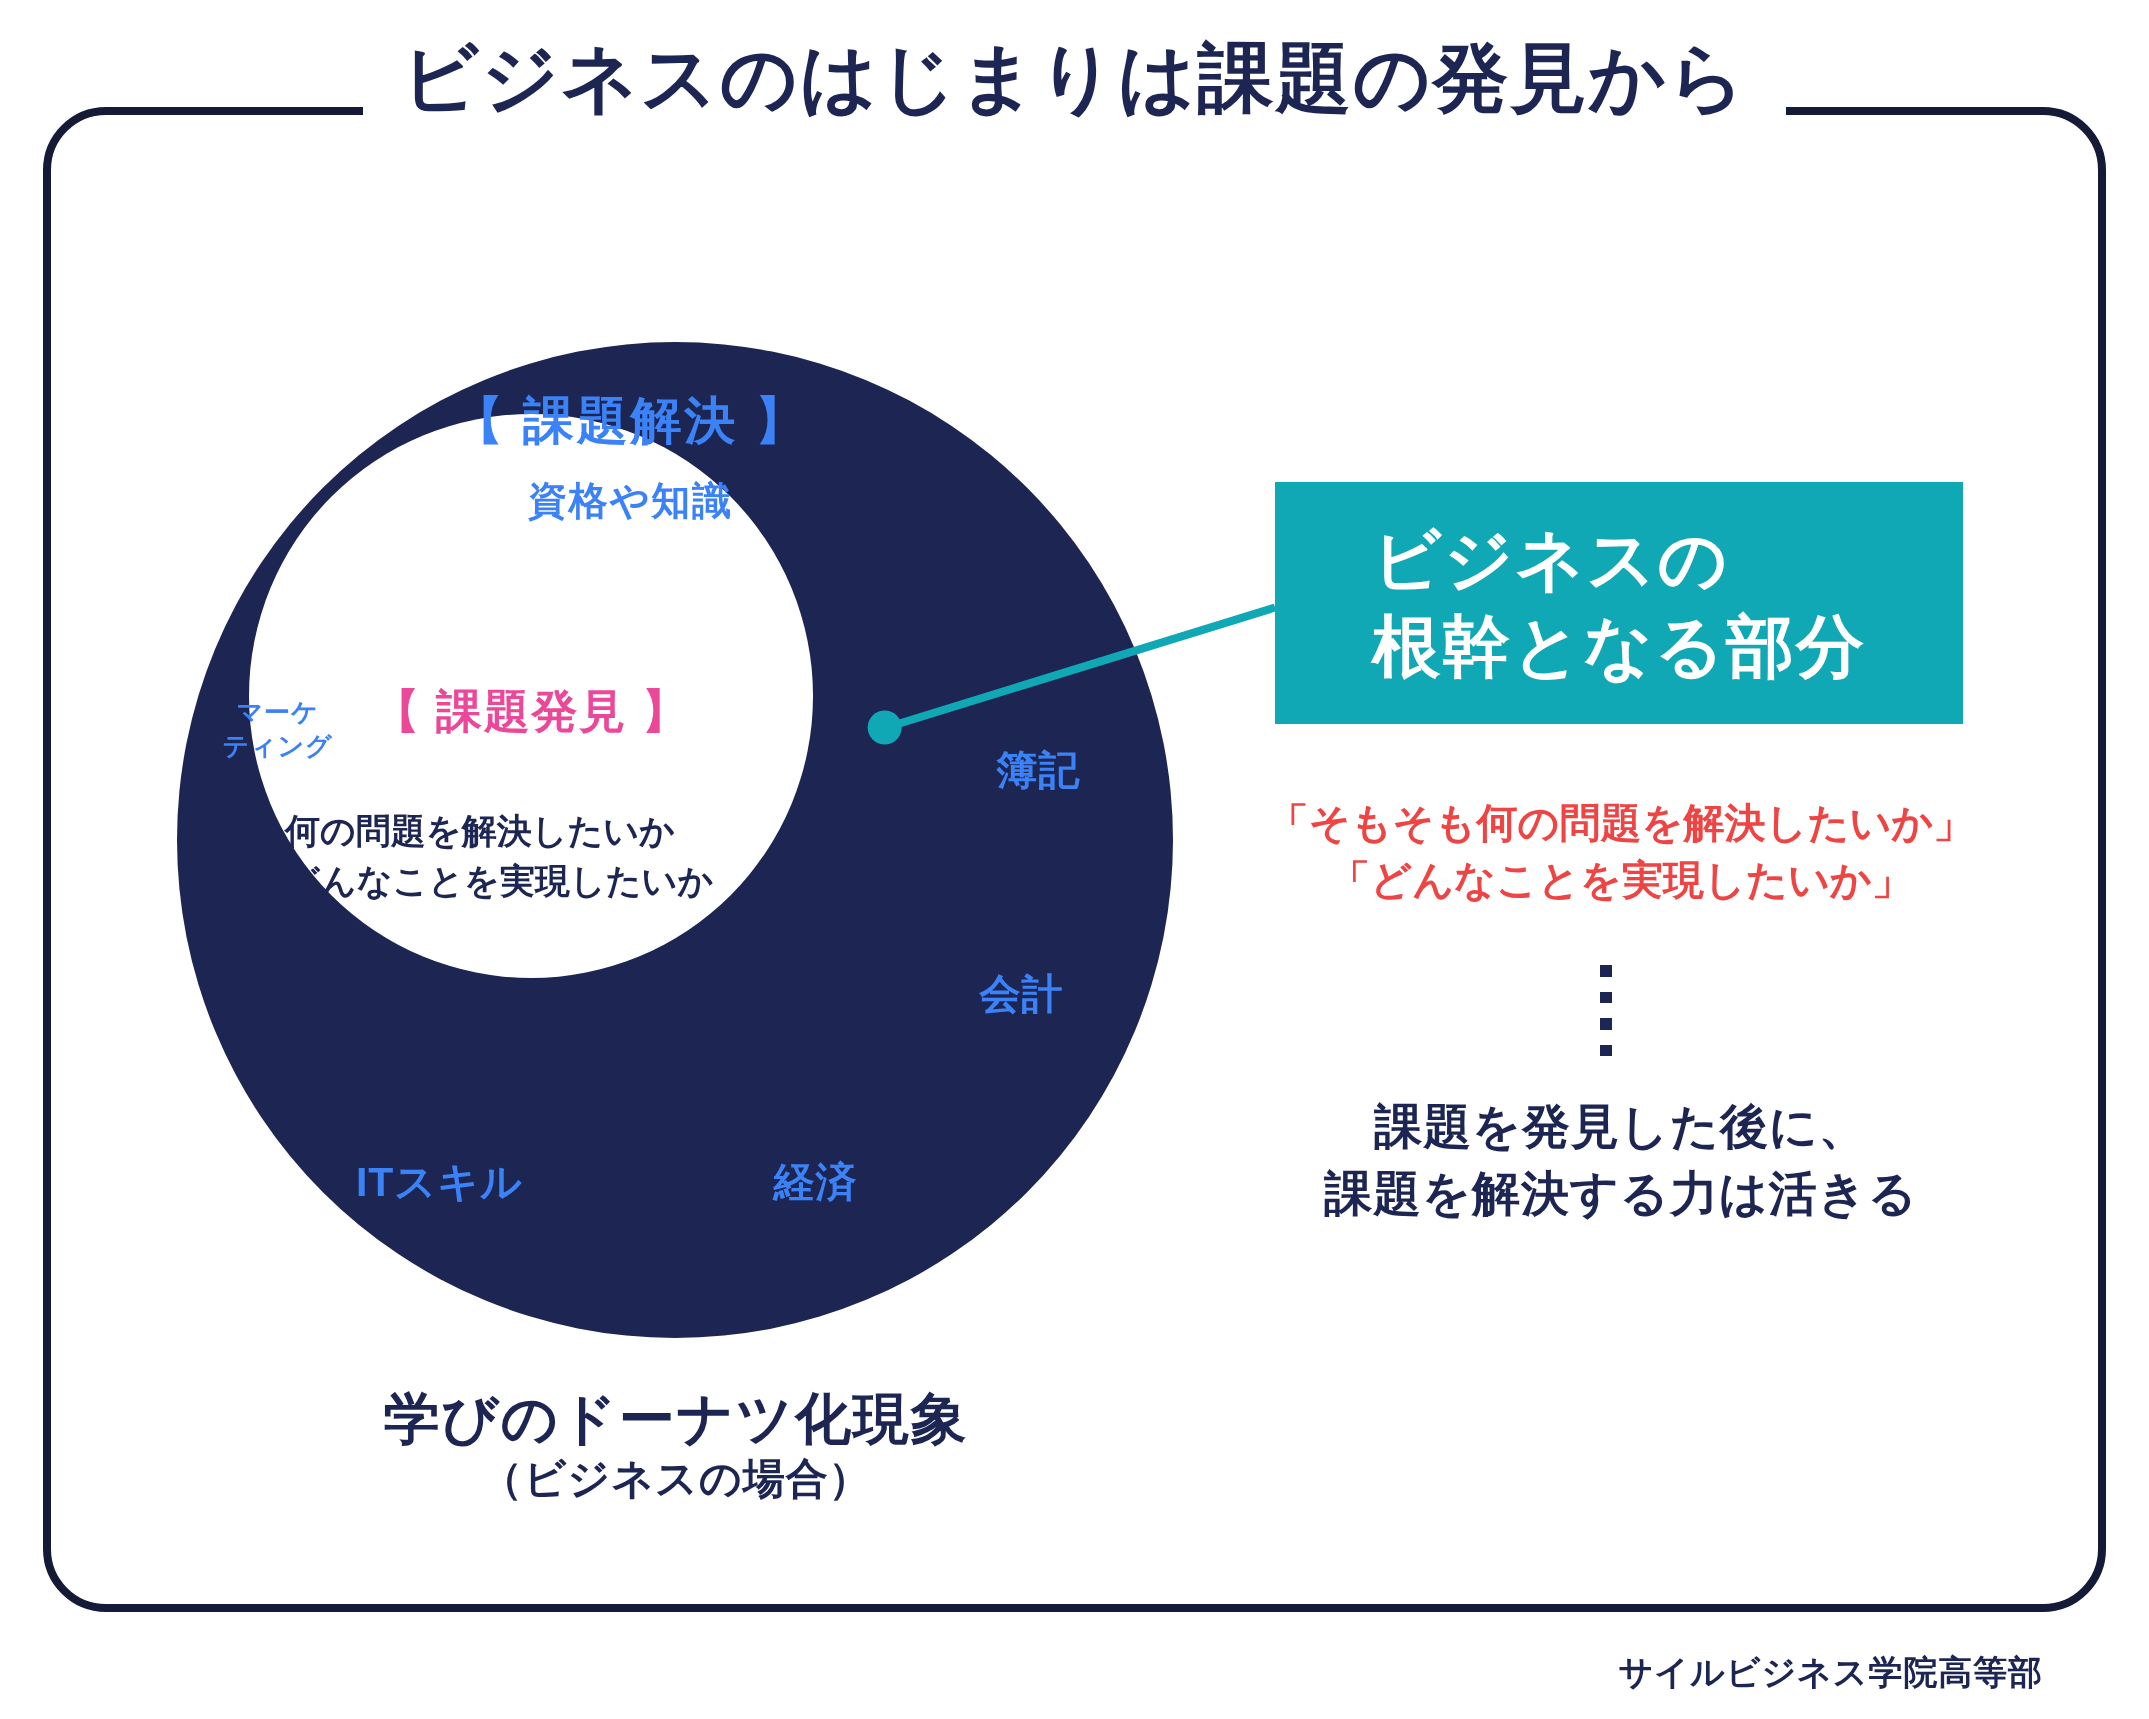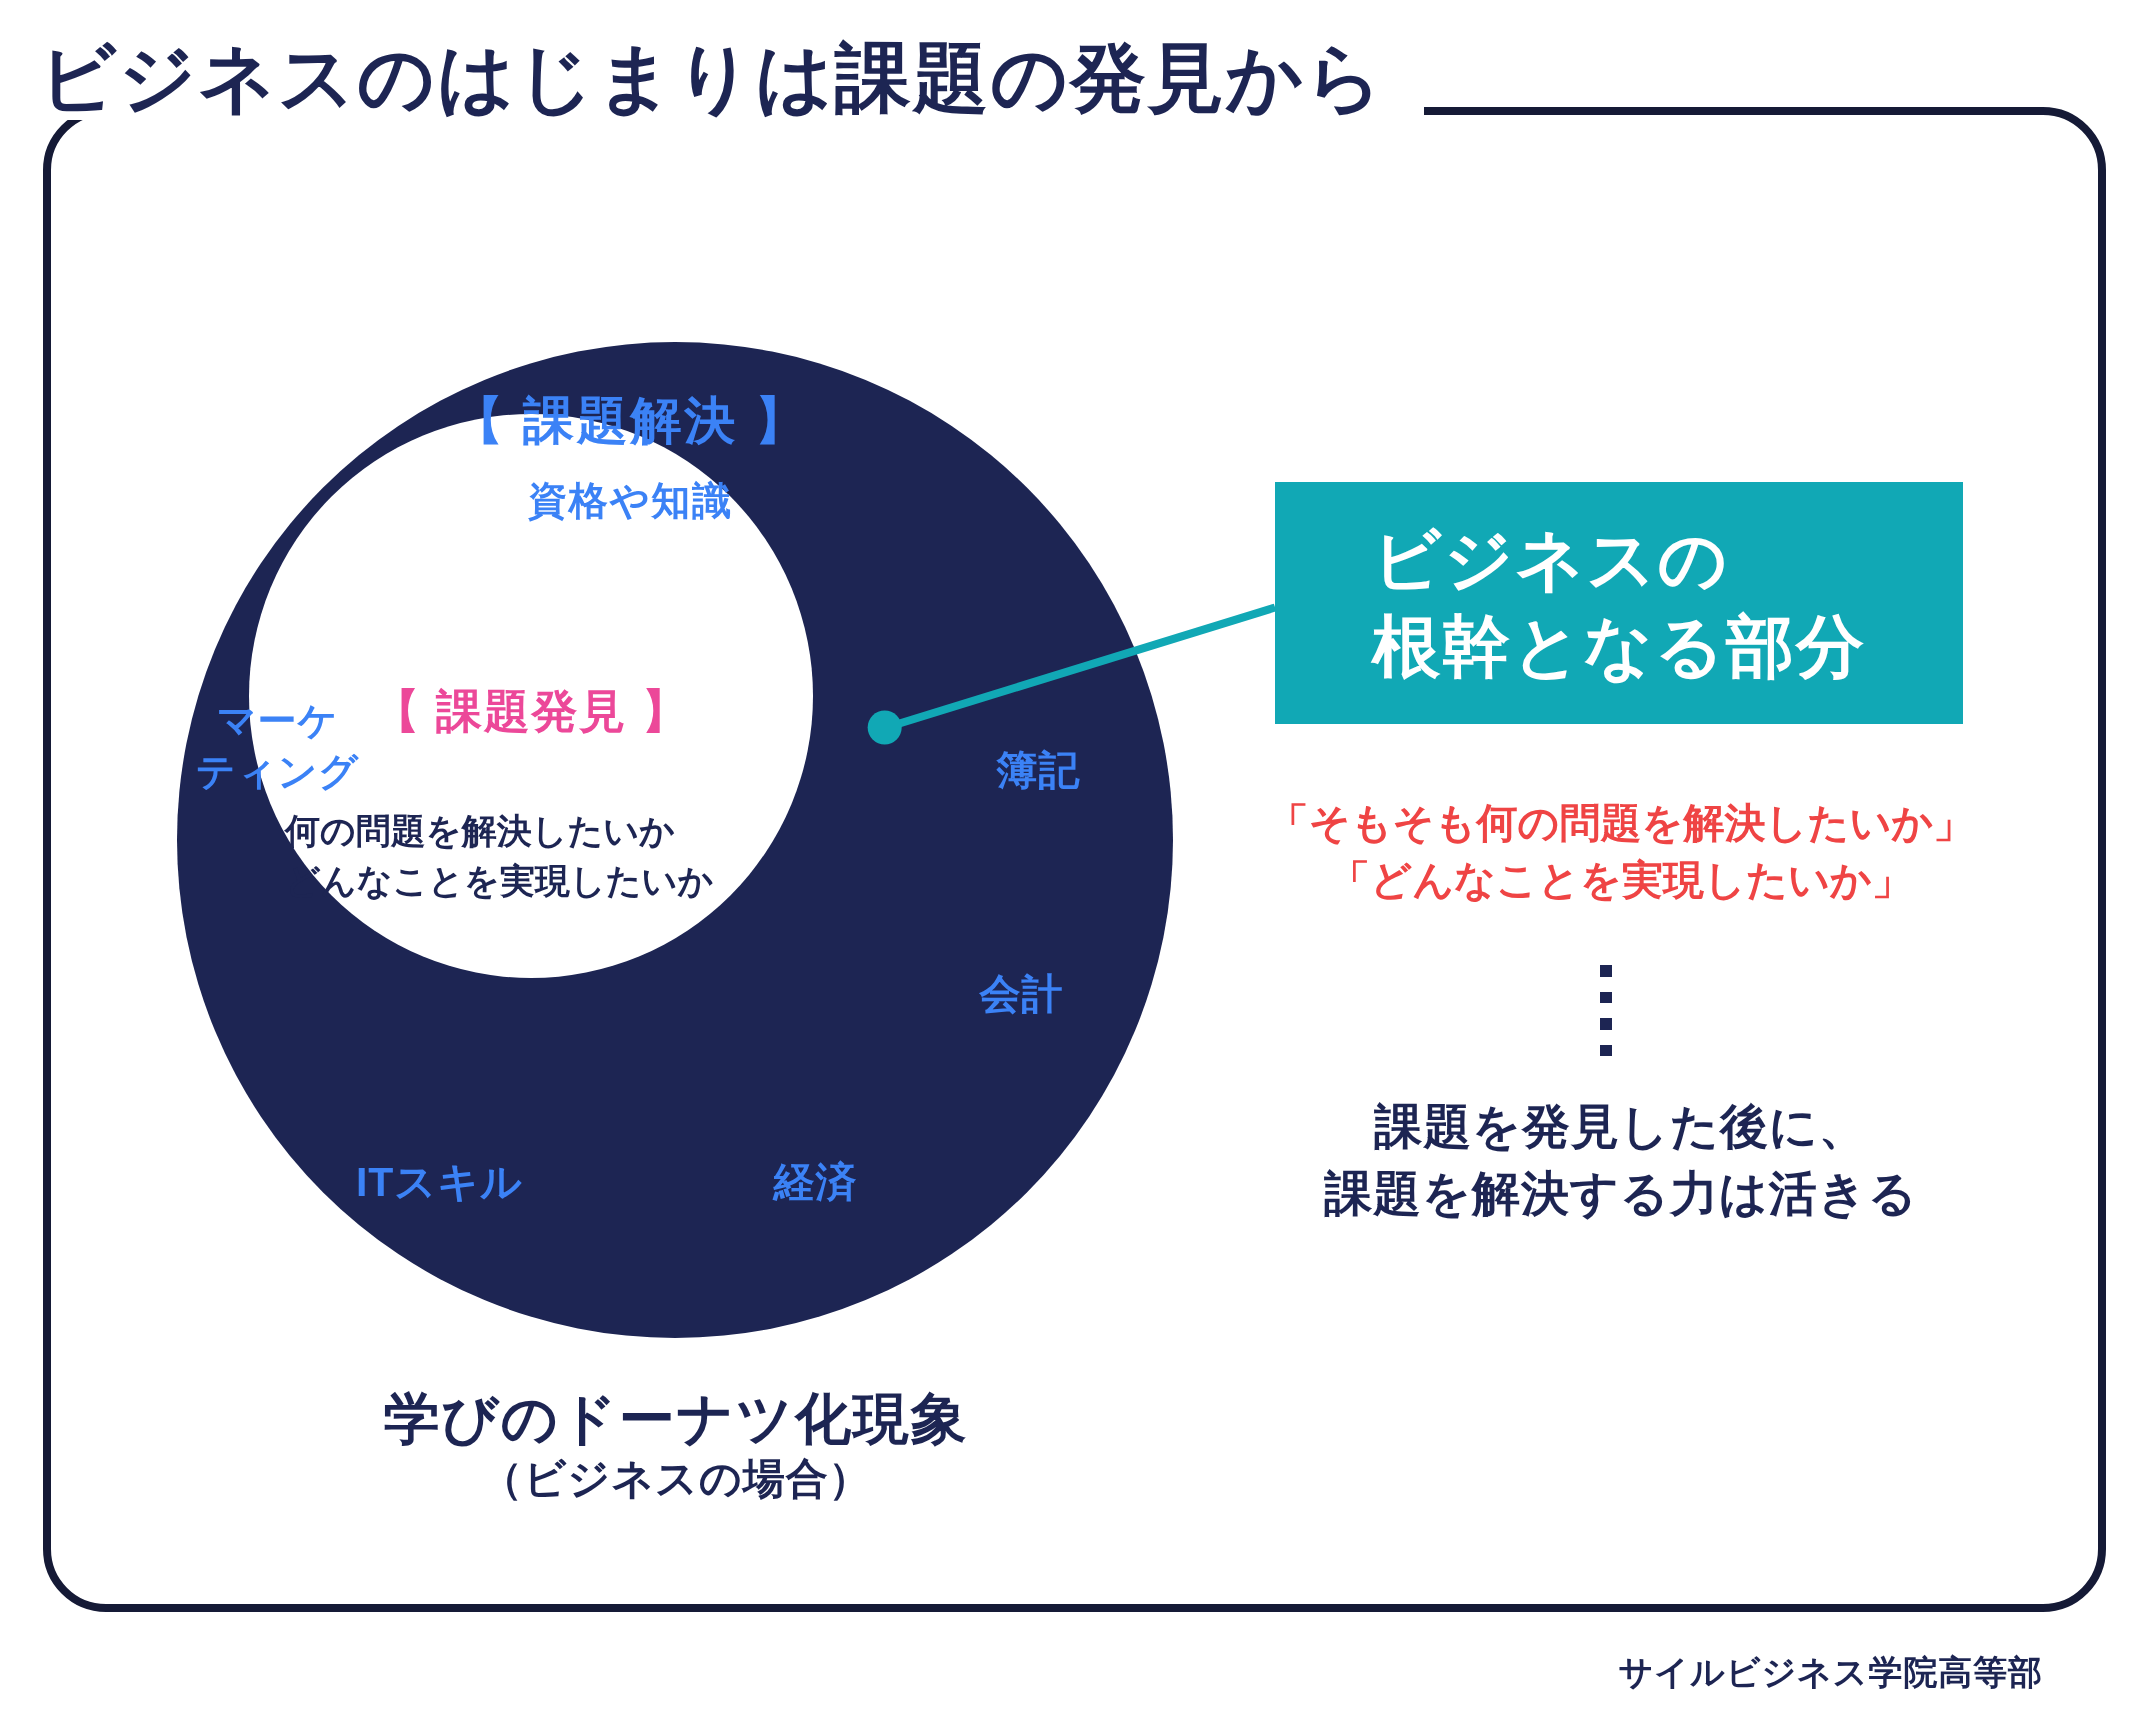--- a/index.html
+++ b/index.html
@@ -27,20 +27,21 @@
     border: 8px solid #151a36;
     border-radius: 63px;
   }
 
   
   #title-wrap {
     position: absolute;
     left: 0;
     top: 36px;
     width: 2149px;
+    text-align: center;
     z-index: 6;
   }
   #title-inner {
     display: inline-block;
     background: #ffffff;
     padding: 0 39px;
   }
   #title {
     font-size: 76px;
     font-weight: bold;
@@ -91,21 +92,21 @@
     top: 475px;
     width: 537px;
     font-size: 39px;
     font-weight: bold;
     letter-spacing: 1.8px;
   }
   #label-marketing {
     left: 152px;
     top: 695px;
     width: 251px;
-    font-size: 39px;
+    font-size: 26px;
     letter-spacing: 0.9px;
   }
   #label-programming {
     left: 158px;
     top: 958px;
     width: 251px;
     font-size: 39px;
     letter-spacing: 0.9px;
   }
   #label-it {

